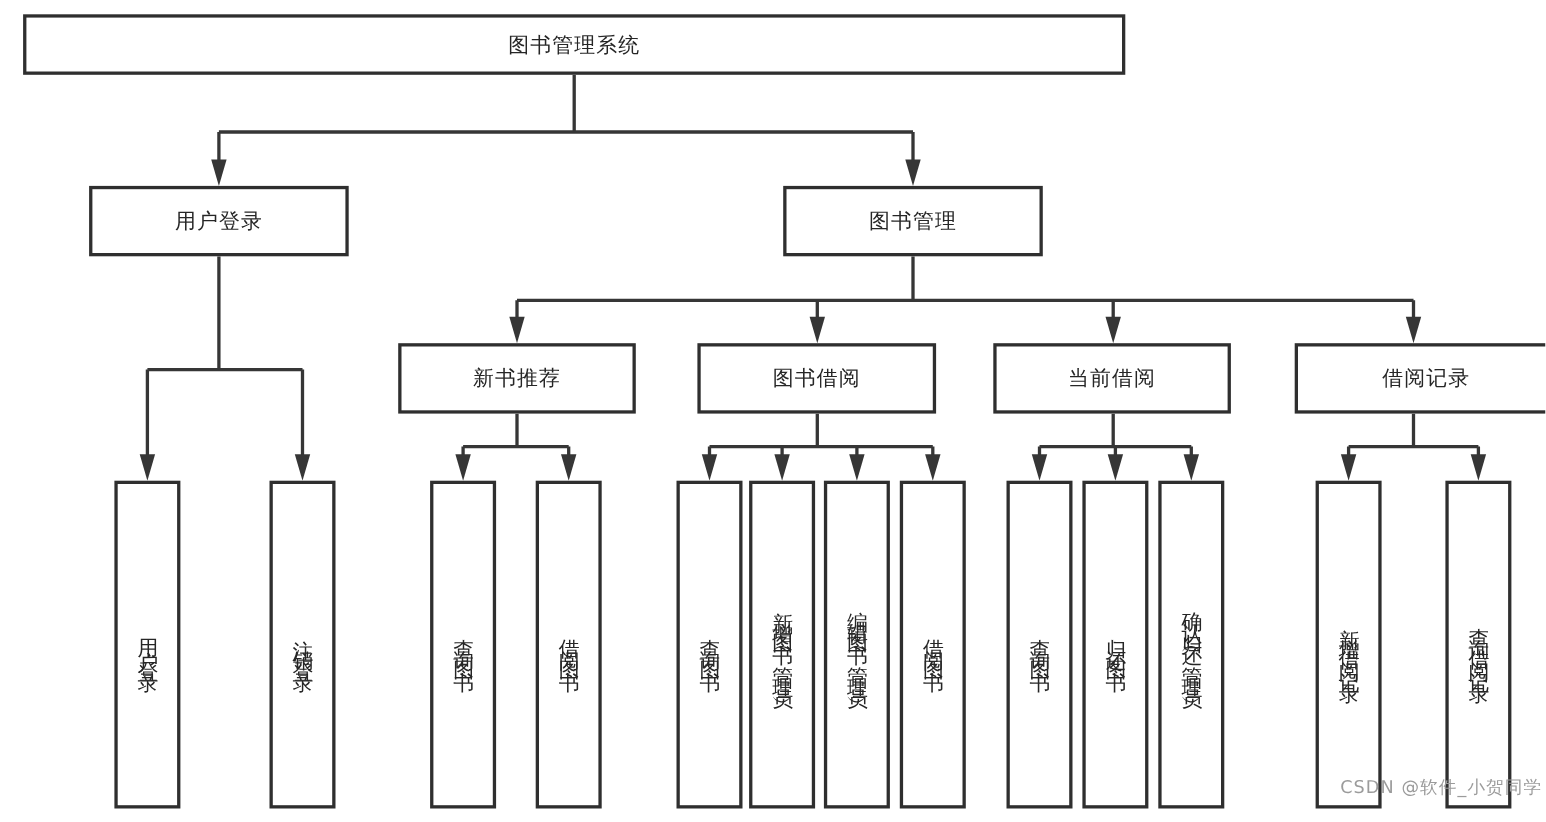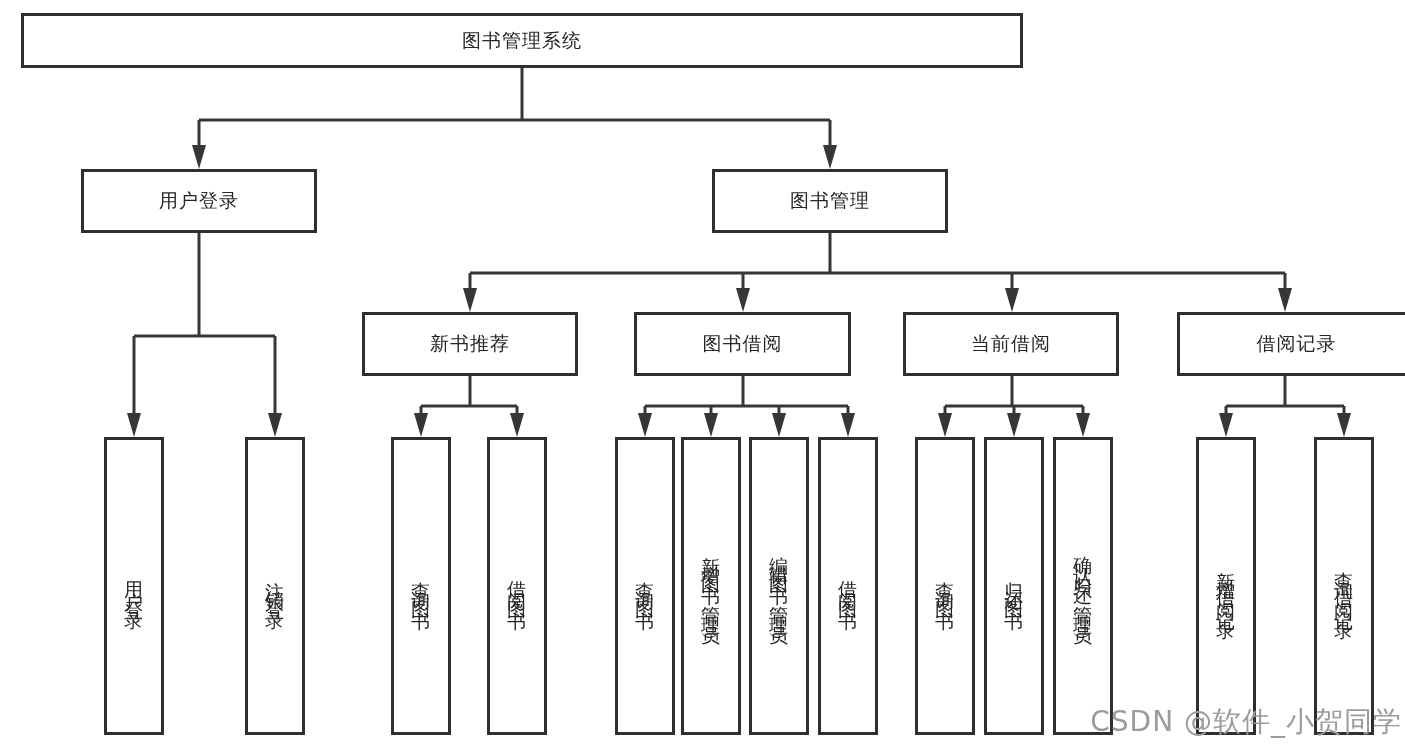--- a/index.html
+++ b/index.html
@@ -62,24 +62,24 @@
   .lf1  { left: 104px; }  .lf2  { left: 245px; }
   .lf3  { left: 391px; }  .lf4  { left: 487px; }
   .lf5  { left: 615px; }  .lf6  { left: 681px; }
   .lf7  { left: 749px; }  .lf8  { left: 818px; }
   .lf9  { left: 915px; }  .lf10 { left: 984px; }
   .lf11 { left: 1053px; } .lf12 { left: 1196px; }
   .lf13 { left: 1314px; }
   .watermark {
     position: absolute;
     right: 3px;
-    bottom: 6px;
+    bottom: 20px;
     z-index: 3;
     color: #9b9b9b;
-    font-size: 28px;
+    font-size: 16px;
     letter-spacing: 1px;
     white-space: nowrap;
   }
 </style>
 </head>
 <body>
 
 <div id="stage">
 
   <svg id="connectors" viewBox="0 0 1405 747" xmlns="http://www.w3.org/2000/svg">

